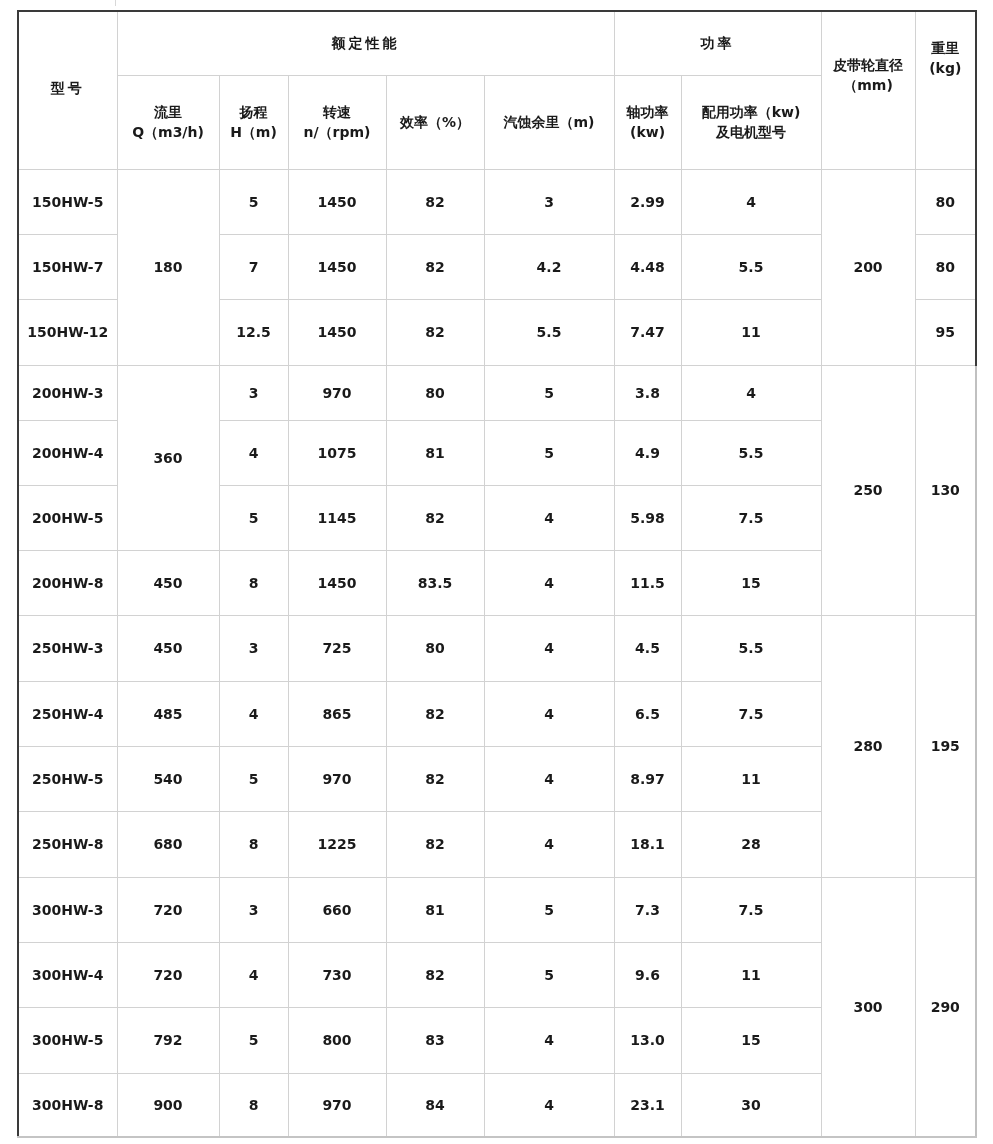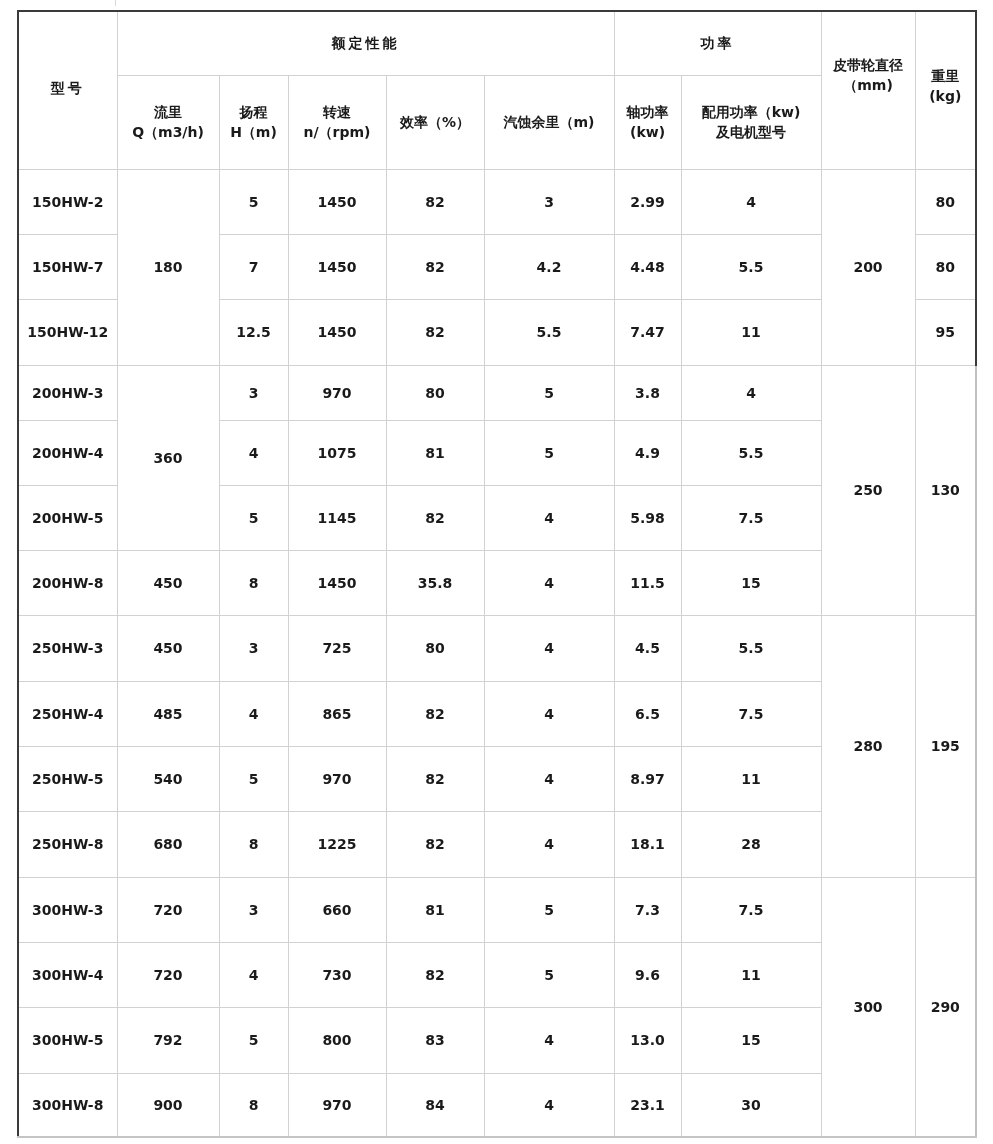--- a/index.html
+++ b/index.html
@@ -55,21 +55,21 @@
     <th colspan="5" class="outer-top">
       <span class="grp-title">额定性能</span>
     </th>
     <th colspan="2" class="outer-top">
       <span class="grp-title">功率</span>
     </th>
     <th rowspan="2" class="outer-top" style="vertical-align:top; padding-top:43px;">
       <span class="cell-label">皮带轮直径</span>
       <span class="cell-label">（mm)</span>
     </th>
-    <th rowspan="2" class="outer-top outer-right-dark" style="vertical-align:top; padding-top:54px;margin-top:43px;">
+    <th rowspan="2" class="outer-top outer-right-dark" style="vertical-align:top; padding-top:26px;margin-top:43px;">
       <span class="cell-label">重里</span>
       <span class="cell-label">(kg)</span>
     </th>
   </tr>
 
   <tr class="hdr2">
     <th>
       <span class="cell-label">流里</span>
       <span class="cell-label">Q（m3/h)</span>
     </th>
@@ -91,21 +91,21 @@
       <span class="cell-label">轴功率</span>
       <span class="cell-label">(kw)</span>
     </th>
     <th>
       <span class="cell-label">配用功率（kw)</span>
       <span class="cell-label">及电机型号</span>
     </th>
   </tr>
 
   <tr class="r65">
-    <td class="outer-left">150HW-2</td>
+    <td class="outer-left">150HW-5</td>
     <td rowspan="3">180</td>
     <td>5</td>
     <td>1450</td>
     <td>82</td>
     <td>3</td>
     <td>2.99</td>
     <td>4</td>
     <td rowspan="3">200</td>
     <td class="outer-right-dark">80</td>
   </tr>
@@ -158,21 +158,21 @@
     <td>82</td>
     <td>4</td>
     <td>5.98</td>
     <td>7.5</td>
   </tr>
   <tr class="r65">
     <td class="outer-left">200HW-8</td>
     <td>450</td>
     <td>8</td>
     <td>1450</td>
-    <td>35.8</td>
+    <td>83.5</td>
     <td>4</td>
     <td>11.5</td>
     <td>15</td>
   </tr>
 
   <tr class="r66">
     <td class="outer-left">250HW-3</td>
     <td>450</td>
     <td>3</td>
     <td>725</td>

